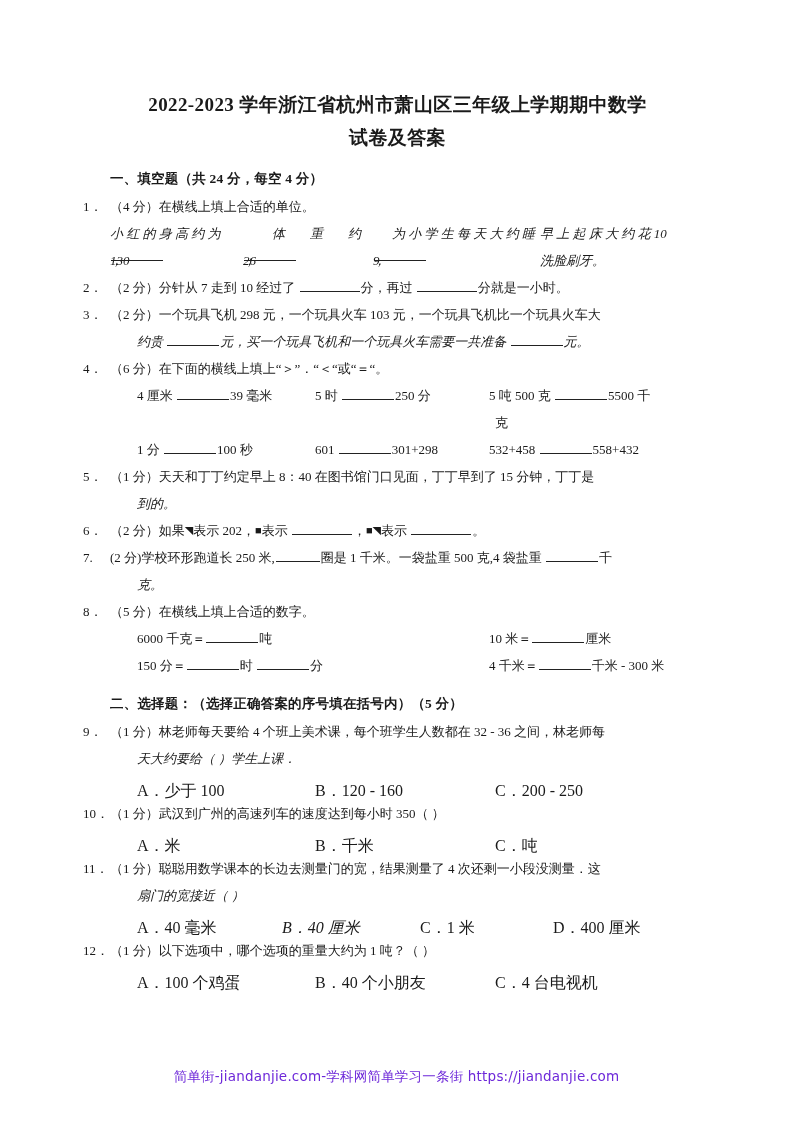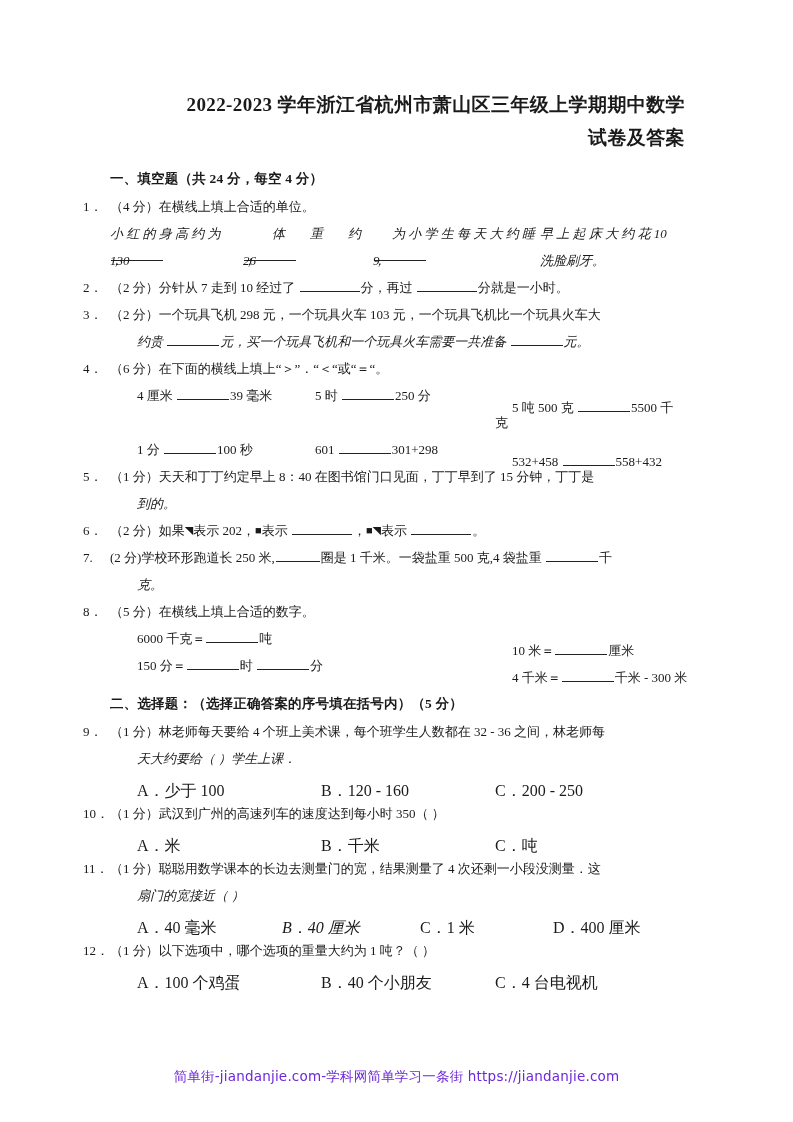--- a/index.html
+++ b/index.html
@@ -11,21 +11,21 @@
     position:relative;
     overflow:hidden;
   }
   .page{
     position:absolute;
     left:110px; top:0; width:575px;
   }
   
   .doc-title{
     margin-top:88px;
-    text-align:right;
+    text-align:center;
     font-size:19px;
     font-weight:bold;
     line-height:33px;
     letter-spacing:.4px;
   }
   .doc-title .ln{display:block;}
   .doc-title .ln2{ text-indent:0; }
 
   
   .sec-head{
@@ -61,35 +61,35 @@
   .b-sm{width:44px;}
   .b-md{width:52px;}
   .b-lg{width:60px;}
 
   
   .cols{ display:block; padding-left:27px; position:relative; height:27px; }
   .cols.tall{ height:54px; }
   .col{ position:absolute; top:0; white-space:nowrap; }
   .c1{left:27px;}
   .c2{left:205px;}
-  .c3{left:402px;margin-top:12px;}
+  .c3{left:379px;}
 
   .wrap2{ position:absolute; left:385px; top:27px; white-space:nowrap;}
 
   
   .q1grid{ position:relative; height:54px; padding-left:0; }
   .q1hdr{ position:absolute; top:0; left:0; width:575px; font-size:13px;}
   .q1hdr span{ position:absolute; white-space:nowrap;}
   .q1row{ position:absolute; top:27px; left:0; width:575px; font-size:13px;}
   .q1row span{ position:absolute; white-space:nowrap;}
 
   
   .opts{ position:relative; height:26px; padding-left:27px; font-size:16px;}
   .opt{ position:absolute; top:0; white-space:nowrap;}
-  .o1{left:27px;} .o2{left:205px;margin-left:6px;} .o3{left:385px;}
+  .o1{left:27px;} .o2{left:205px;} .o3{left:385px;}
   .o2b{left:172px;font-style:italic;} .o3b{left:310px;} .o4b{left:443px;}
 
   .sym{ font-size:11px; vertical-align:1px; letter-spacing:0;}
 
   
   .footer{
     position:absolute;
     left:0; top:1068px; width:793px;
     text-align:center;
     font-size:13.5px;

